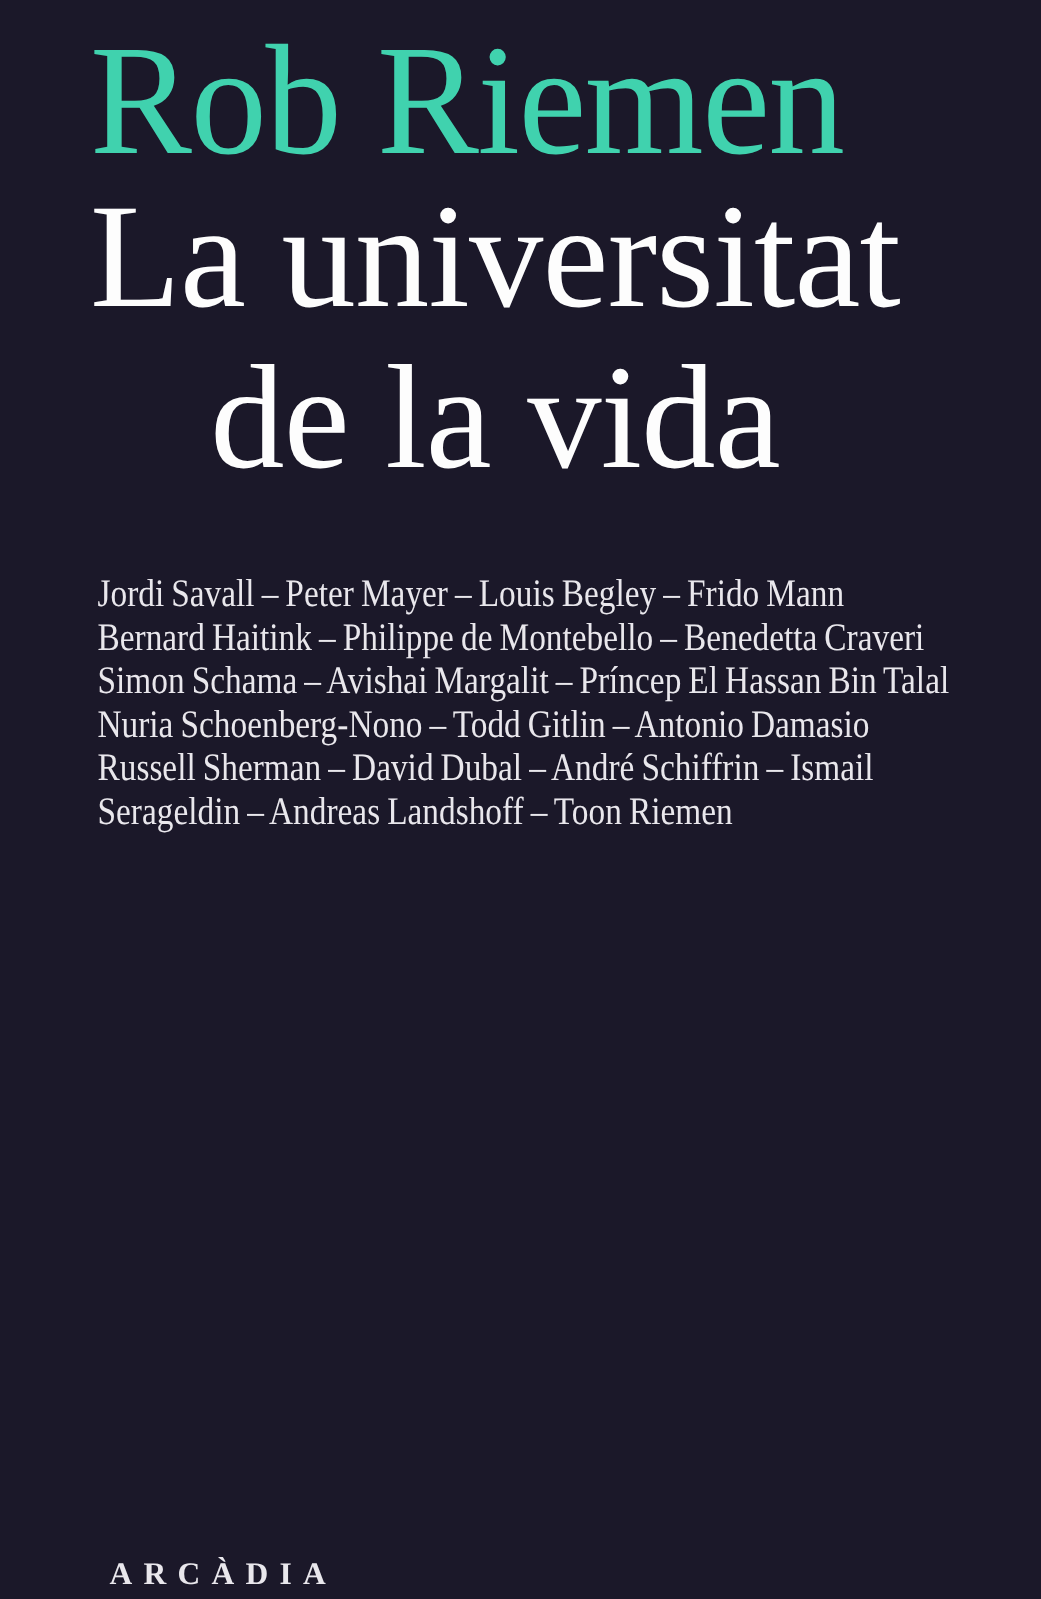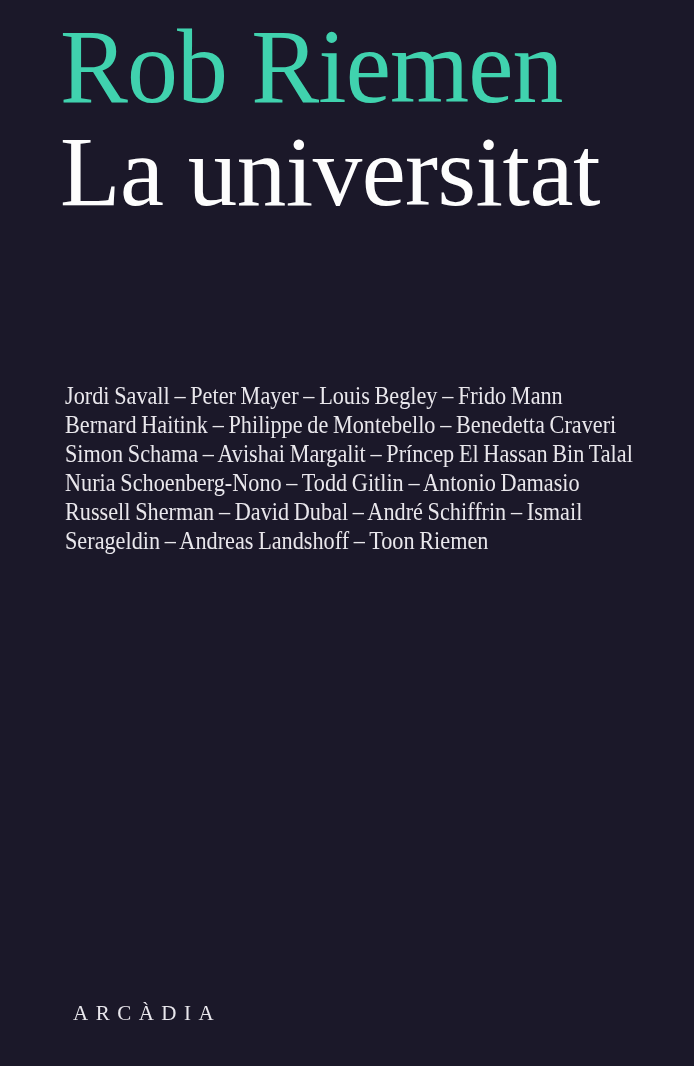--- a/index.html
+++ b/index.html
@@ -50,37 +50,39 @@
     line-height: 29px;
     color: var(--color-contributors, #e9e7ec);
     white-space: nowrap;
     transform: scaleX(0.855);
     transform-origin: left top;
     word-spacing: -1px;
   }
   .publisher {
     position: absolute;
     left: 73px;
-    top: 1003px;
+    top: 1039px;
     font-size: 21px;
     line-height: 21px;
     letter-spacing: 7.5px;
     color: var(--color-publisher, #e9e7ec);
     white-space: nowrap;
+    font-weight: bold;
   }
 </style>
 </head>
 <body>
 
 <div class="cover">
 
   <div class="author">Rob Riemen</div>
 
   <div class="title">
     <div>La universitat</div>
+    <div>de la vida</div>
   </div>
 
   <div class="contributors">
     <div>Jordi Savall – Peter Mayer – Louis Begley – Frido Mann</div>
     <div>Bernard Haitink – Philippe de Montebello – Benedetta Craveri</div>
     <div>Simon Schama – Avishai Margalit – Príncep El Hassan Bin Talal</div>
     <div>Nuria Schoenberg-Nono – Todd Gitlin – Antonio Damasio</div>
     <div>Russell Sherman – David Dubal – André Schiffrin – Ismail</div>
     <div>Serageldin – Andreas Landshoff – Toon Riemen</div>
   </div>

